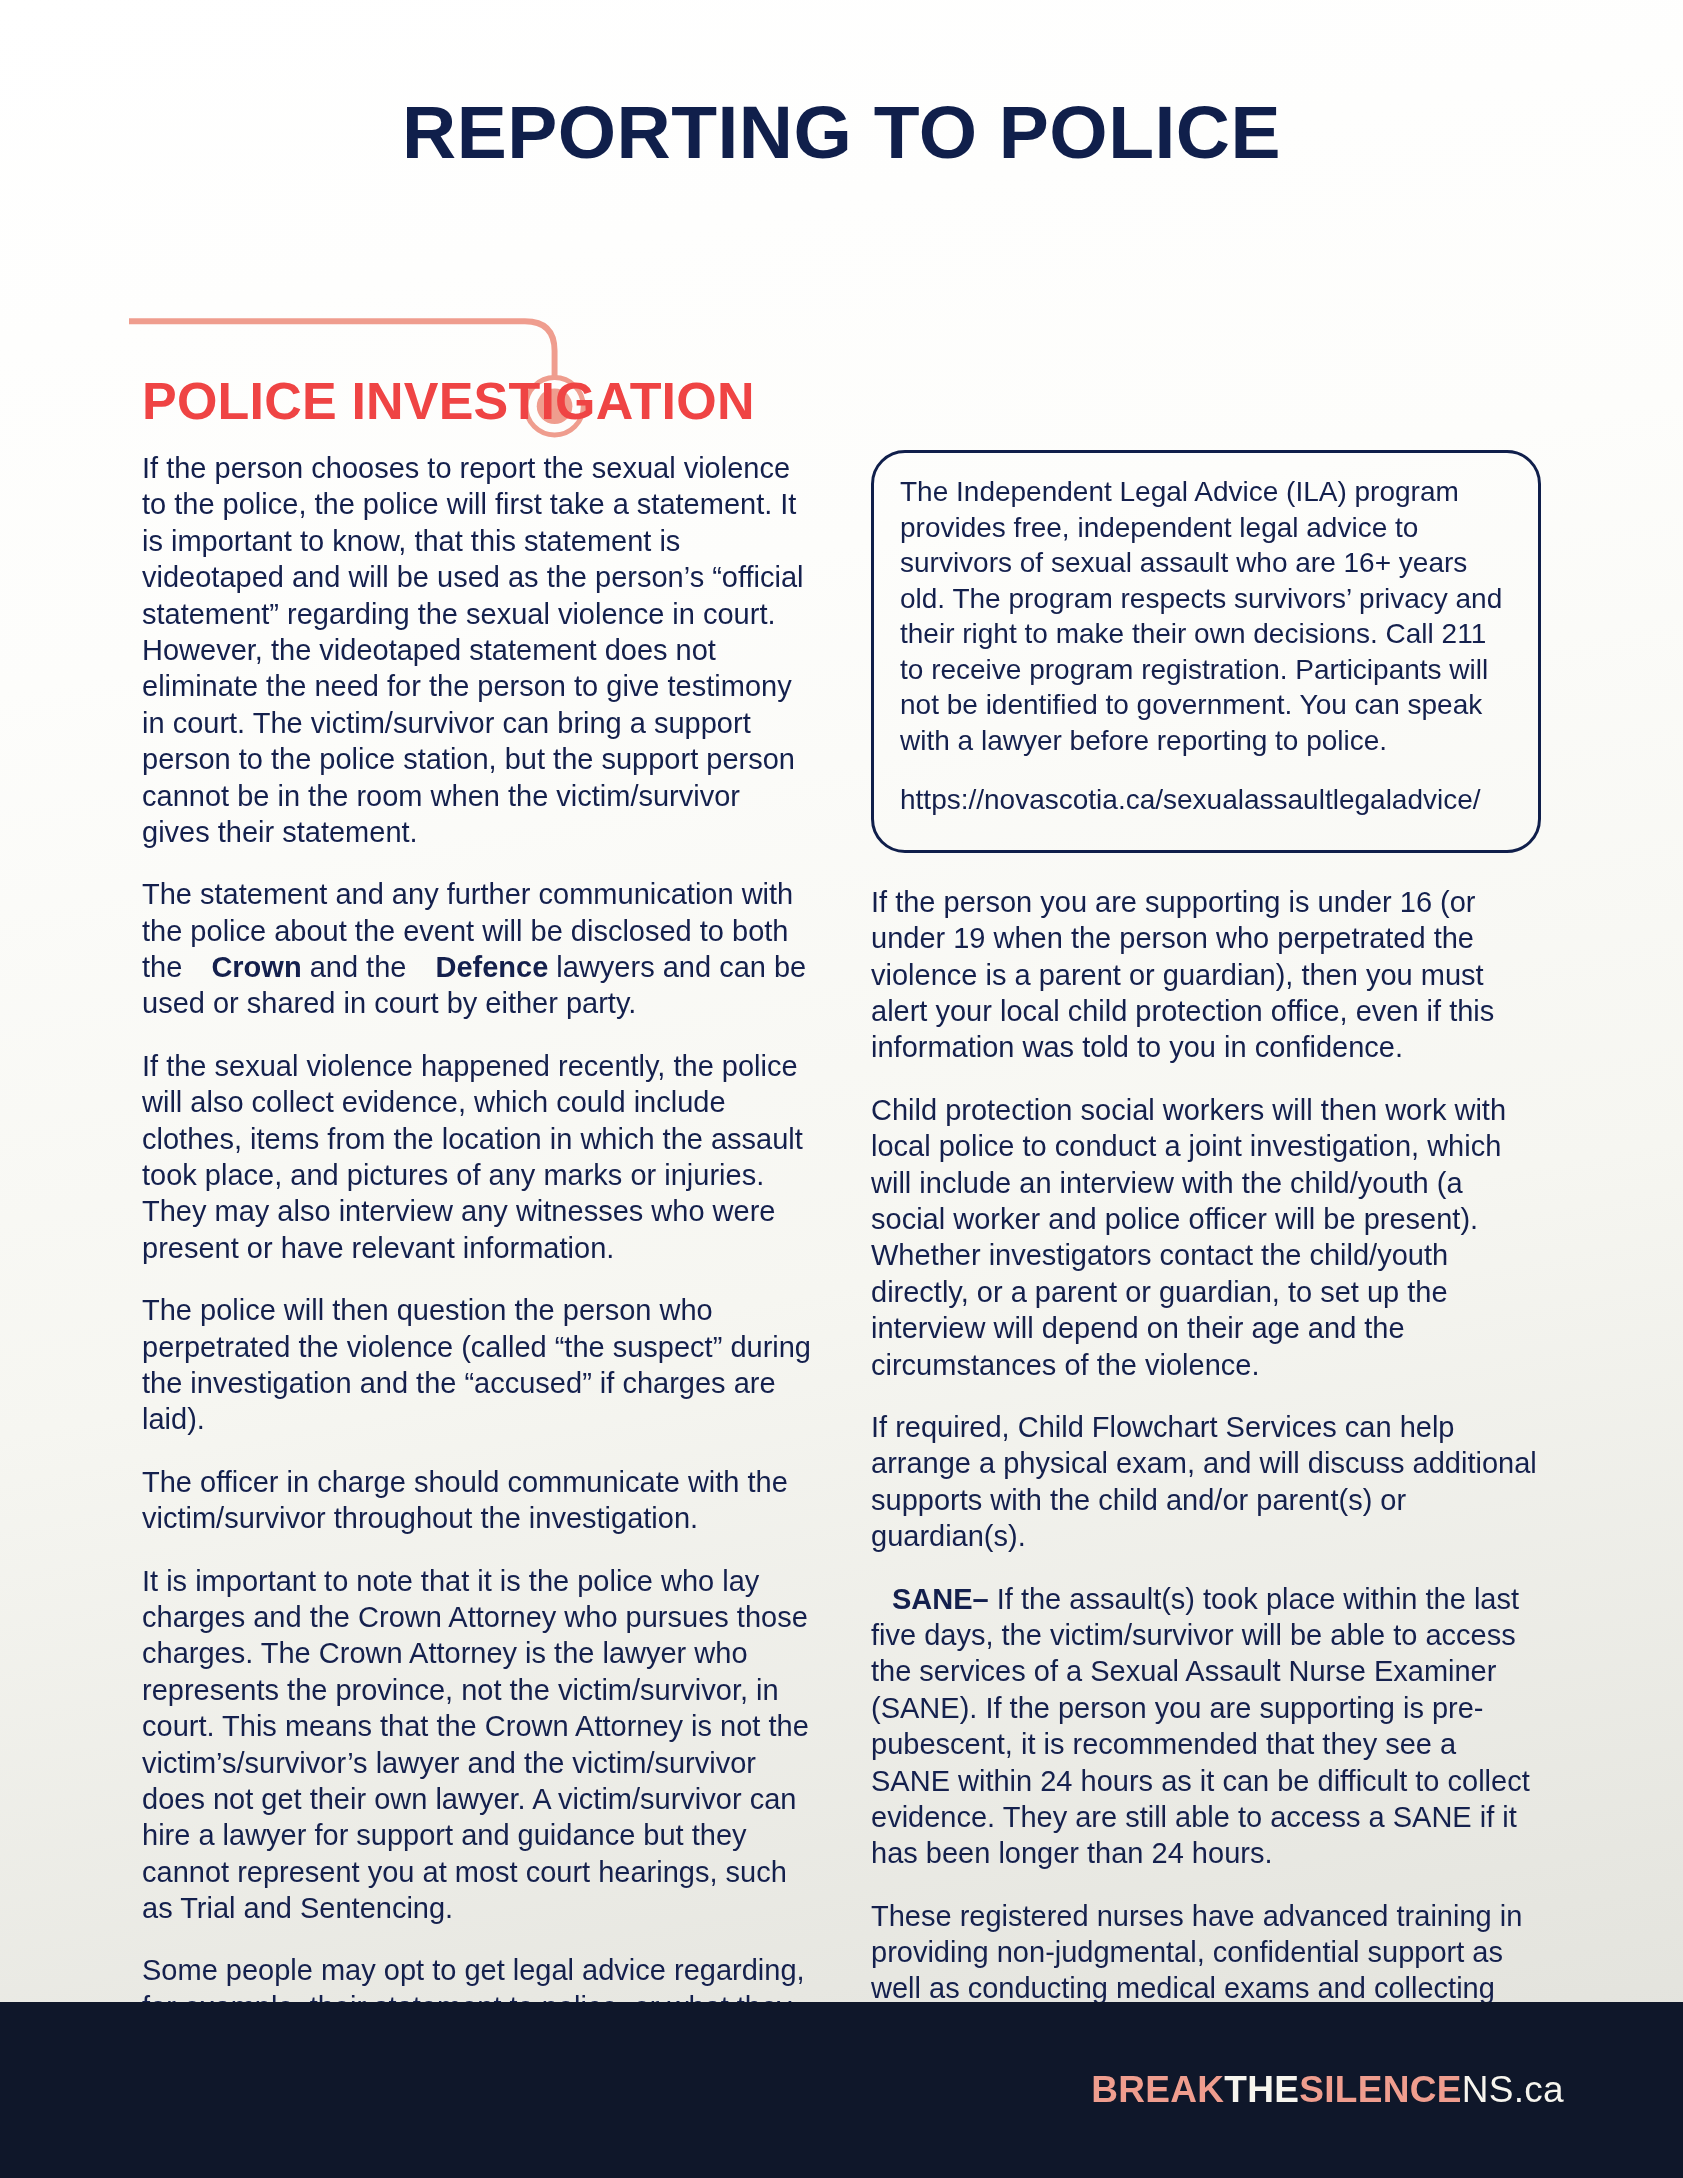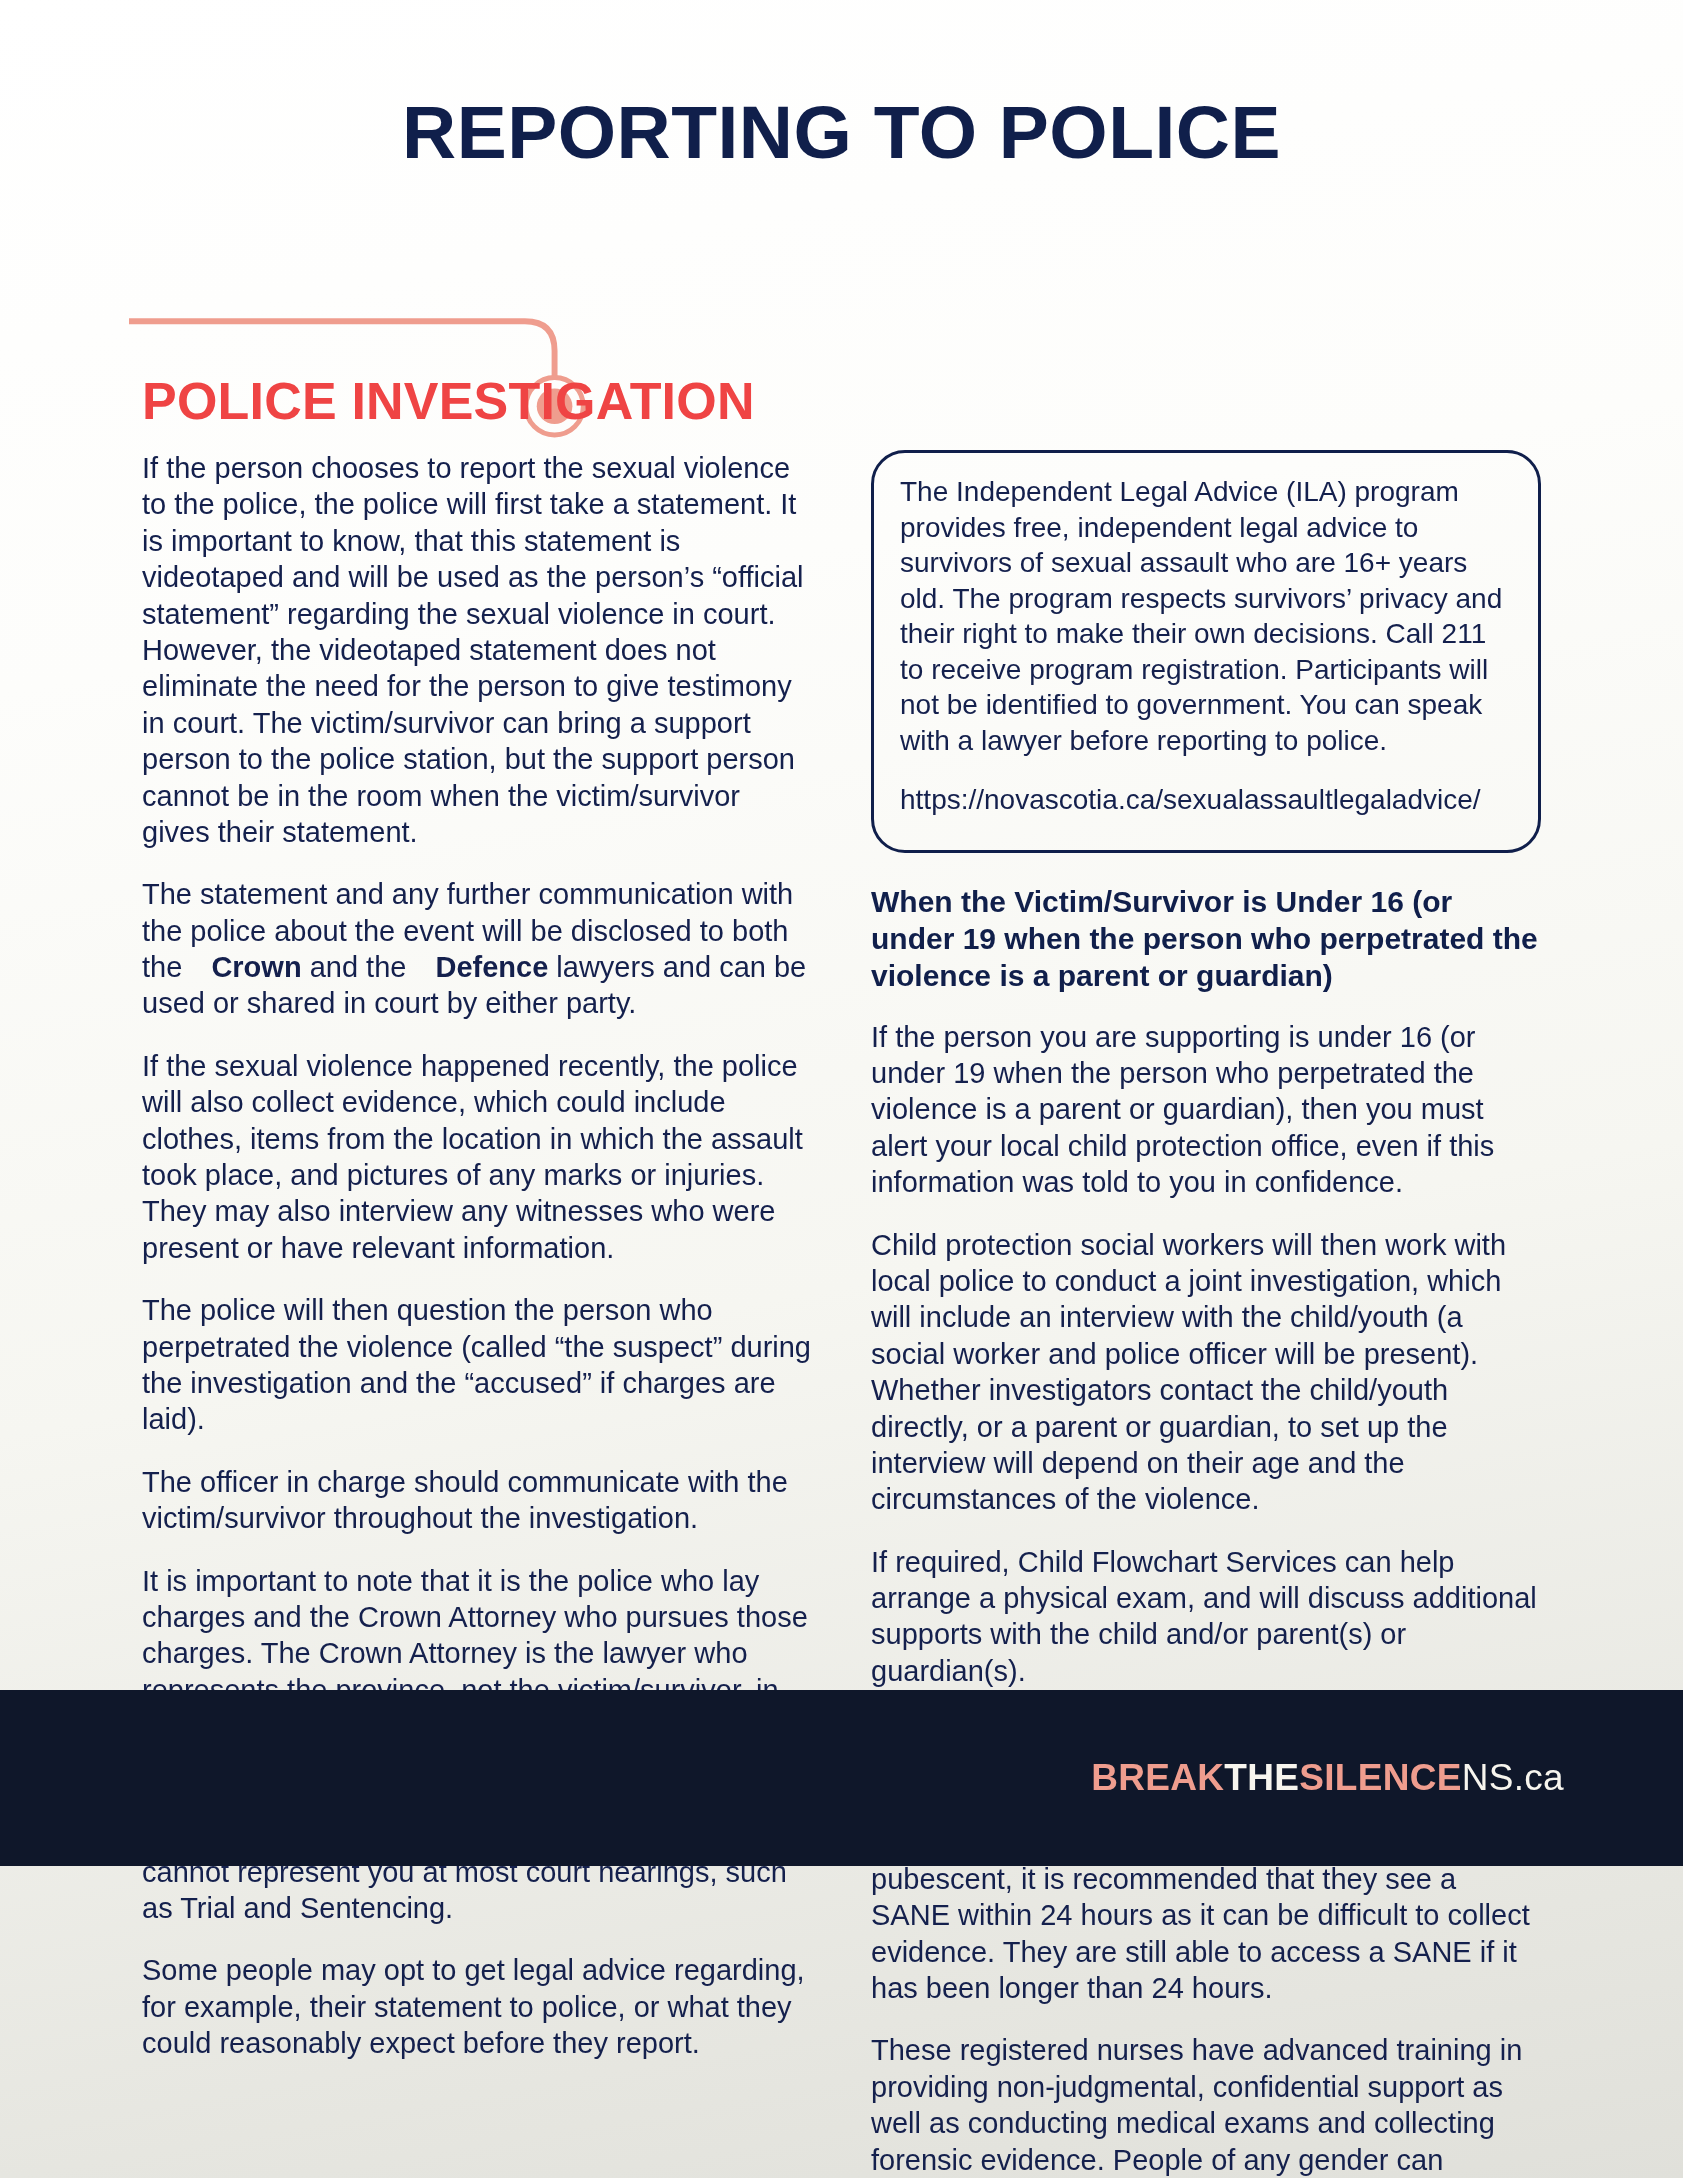--- a/index.html
+++ b/index.html
@@ -3,21 +3,21 @@
 <meta charset="utf-8">
 <style>
   * { margin:0; padding:0; box-sizing:border-box; }
   html,body { width:1683px; height:2178px; }
   body {
     font-family:"Liberation Sans", sans-serif;
     background:linear-gradient(170deg,#ffffff 0%,#fdfdfb 28%,#f6f6f1 58%,#e6e6e0 88%,#e0e0da 100%);
     position:relative;
     overflow:hidden;
   }
-  .page { position:relative; width:1683px; height:1866px; }
+  .page { position:relative; width:1683px; height:2178px; }
 
   
   .header { padding-top:95px; text-align:center; }
   .title {
     font-size:75px; font-weight:bold; color:#101f4b;
     letter-spacing:0.5px; line-height:1.0;
   }
   .subtitle {
     font-size:51px; color:#101f4b; margin-top:16px;
     line-height:1.05; font-weight:normal;
@@ -111,21 +111,20 @@
       <p class="body">Some people may opt to get legal advice regarding, for example, their statement to police, or what they could reasonably expect before they report.</p>
     </div>
 
     <div class="col col-right">
 
       <div class="callout">
         <p>The Independent Legal Advice (ILA) program provides free, independent legal advice to survivors of sexual assault who are 16+ years old. The program respects survivors’ privacy and their right to make their own decisions. Call 211 to receive program registration. Participants will not be identified to government. You can speak with a lawyer before reporting to police.</p>
         <p class="url">https://novascotia.ca/sexualassaultlegaladvice/</p>
       </div>
 
-      <h3 class="sub">When the Victim/Survivor is Under 16 (or under 19 when the person who perpetrated the violence is a parent or guardian)</h3>
 
       <p class="body">If the person you are supporting is under 16 (or under 19 when the person who perpetrated the violence is a parent or guardian), then you must alert your local child protection office, even if this information was told to you in confidence.</p>
       <p class="body">Child protection social workers will then work with local police to conduct a joint investigation, which will include an interview with the child/youth (a social worker and police officer will be present). Whether investigators contact the child/youth directly, or a parent or guardian, to set up the interview will depend on their age and the circumstances of the violence.</p>
       <p class="body">If required, Child Flowchart Services can help arrange a physical exam, and will discuss additional supports with the child and/or parent(s) or guardian(s).</p>
 
       <p class="body"><b>SANE–</b><span> If the assault(s) took place within the last five days, the victim/survivor will be able to access the services of a Sexual Assault Nurse Examiner (SANE). If the person you are supporting is pre-pubescent, it is recommended that they see a SANE within 24 hours as it can be difficult to collect evidence. They are still able to access a SANE if it has been longer than 24 hours.</span></p>
 
       <p class="body">These registered nurses have advanced training in providing non-judgmental, confidential support as well as conducting medical exams and collecting forensic evidence. People of any gender can access this service so long as they are 13 years and older (except in the Halifax region, where Avalon’s SANE program serves all ages).</p>
     </div>
   </div>

